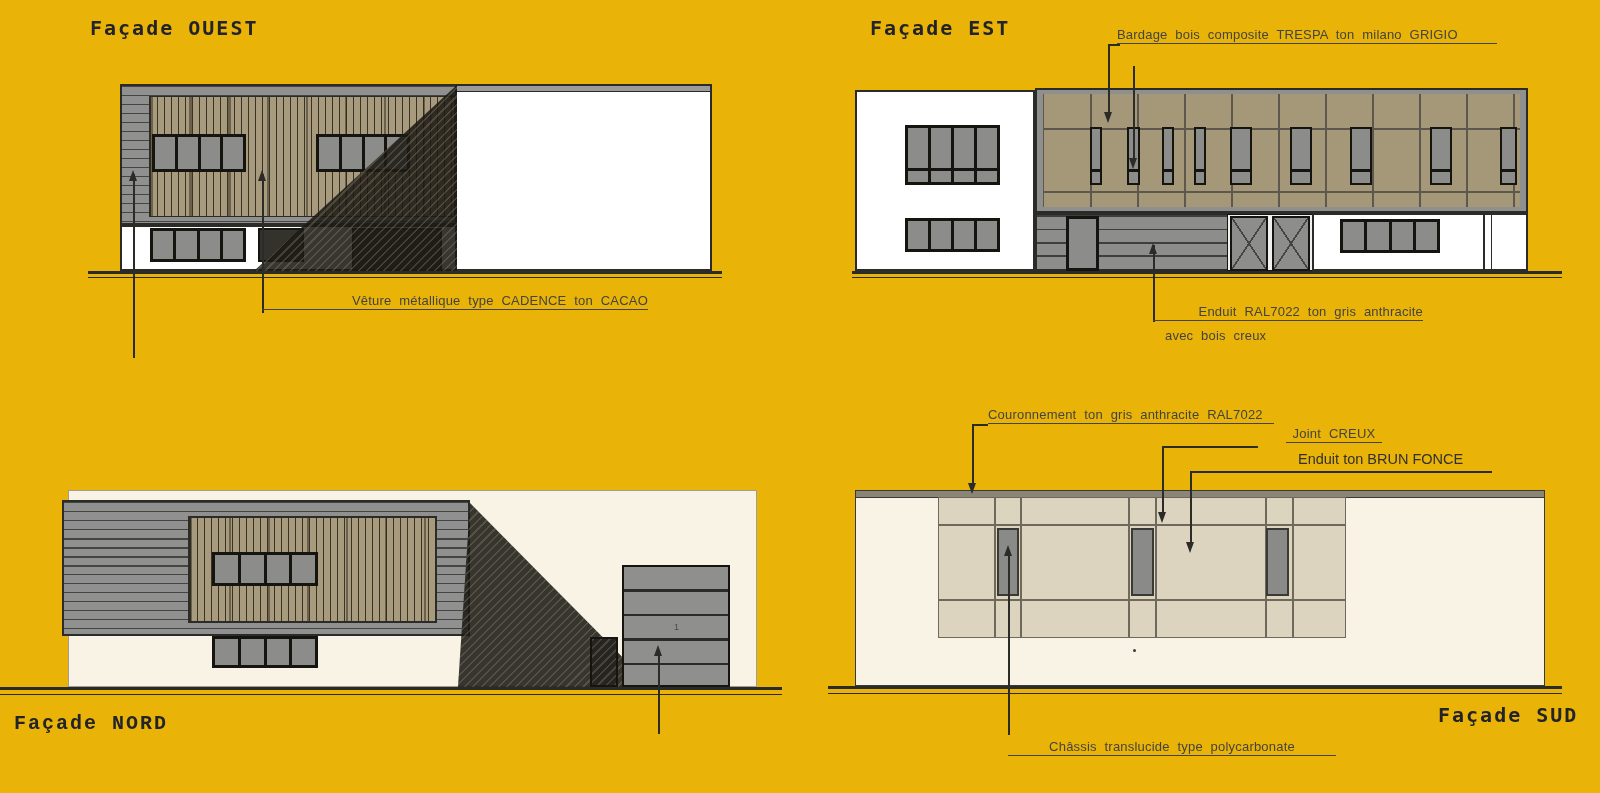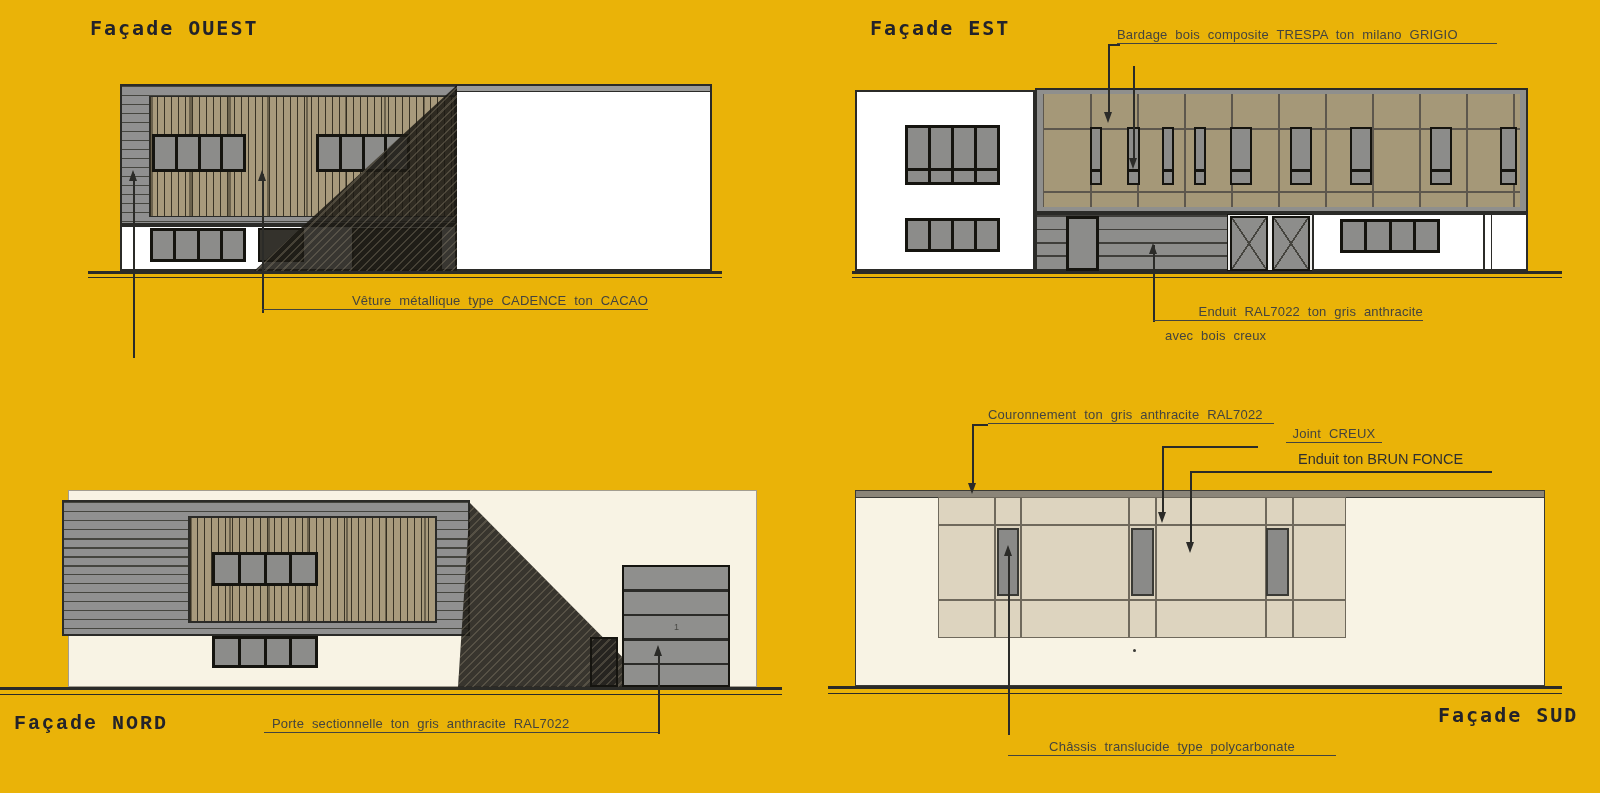--- a/index.html
+++ b/index.html
@@ -173,21 +173,20 @@
   <div class="abs shadow z3" style="left:455px;top:500px;width:200px;height:187px;clip-path:polygon(15px 3px,197px 187px,3px 187px);"></div>
   <div class="abs z4" style="left:590px;top:637px;width:28px;height:50px;background:#262420;border:2px solid #15140f;background-image:repeating-linear-gradient(135deg,rgba(150,140,118,.3) 0 1.5px,transparent 1.5px 6px);"></div>
   <div class="abs sect z4" style="left:622px;top:565px;width:108px;height:122px;"></div>
   <div class="abs z4" style="left:674px;top:622px;font-size:9px;color:#4a4a46;">1</div>
 
   <div class="abs ln" style="left:0px;top:687px;width:782px;height:3px;"></div>
   <div class="abs ln" style="left:0px;top:694px;width:782px;height:1px;"></div>
 
   <div class="abs ln z6" style="left:658px;top:650px;width:1.5px;height:84px;"></div>
   <div class="abs ar up z6" style="left:654px;top:645px;"></div>
-  <div class="abs ann ann-u z7" style="left:264px;top:716px;width:394px;padding-left:8px;">Porte sectionnelle ton gris anthracite RAL7022</div>
   <div class="abs ttl" style="left:14px;top:712px;font-family:Liberation Mono, monospace;">Façade NORD</div>
 
   <div class="abs cream" style="left:855px;top:490px;width:690px;height:196px;border:1.5px solid #3a3a35;">
     <div style="height:6px;background:#8b8578;border-bottom:1px solid #3a3a35;"></div>
   </div>
   <div class="abs beige" style="left:938px;top:497px;width:408px;height:141px;border:1.5px solid #6f695c;">
     <div style="position:absolute;left:0;right:0;top:26px;height:2px;background:#6f695c;"></div>
     <div style="position:absolute;left:0;right:0;top:101px;height:2px;background:#6f695c;"></div>
   </div>
   <div class="abs joint" style="left:994px;top:497px;width:2px;height:141px;"></div>

